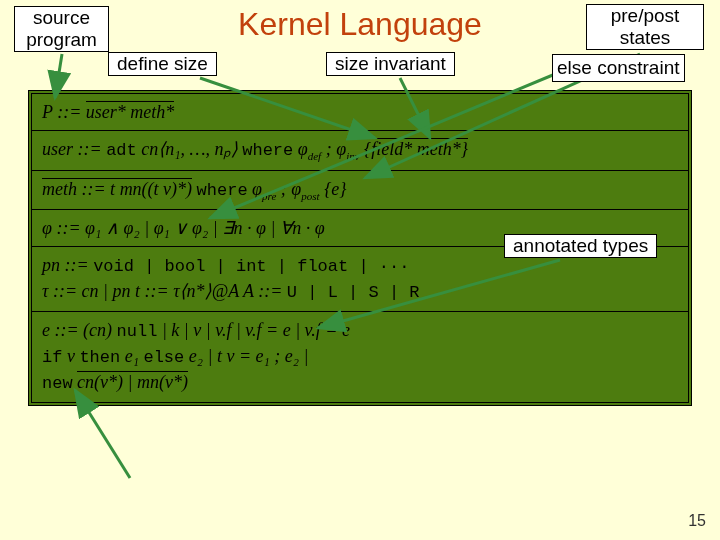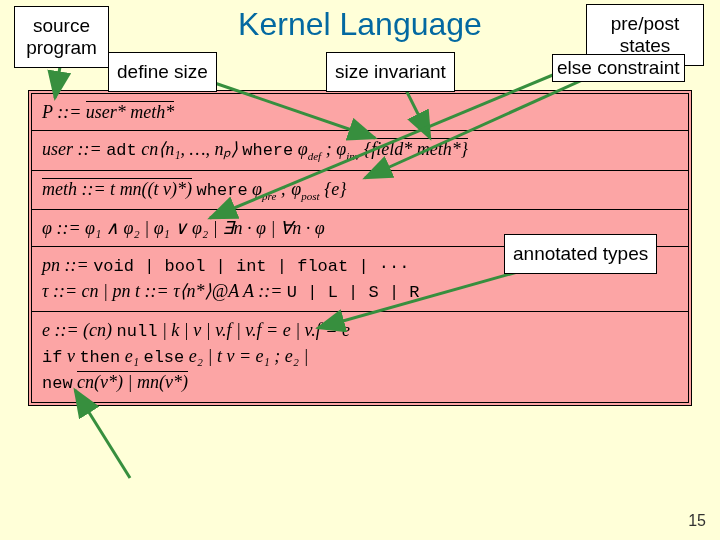--- a/index.html
+++ b/index.html
@@ -17,39 +17,39 @@
     height: 540px;
     background: #ffffd8;
     box-sizing: border-box;
   }
   .title {
     position: absolute;
     top: 6px;
     left: 50%;
     transform: translateX(-50%);
     font-size: 32px;
-    color: #0369a1;
+    color: #c2410c;
   }
   .annot {
     position: absolute;
     background: #fff;
     border: 1.5px solid #000;
-    padding: 8px 8px;
+    padding: 0 8px;
     font-size: 19px;
     line-height: 1.15;
     text-align: center;
     z-index: 20;
     box-sizing: border-box;
   }
   .grammar-box {
     position: absolute;
     left: 28px;
     top: 90px;
     width: 664px;
-    background: #fca5a5;
+    background: #4d7c0f;
     border: 4px double #000;
     box-sizing: border-box;
     z-index: 5;
   }
   .row {
     border-bottom: 1.5px solid #000;
     padding: 6px 10px;
     font-family: "Times New Roman", Times, serif;
     font-size: 18px;
     line-height: 1.35;

